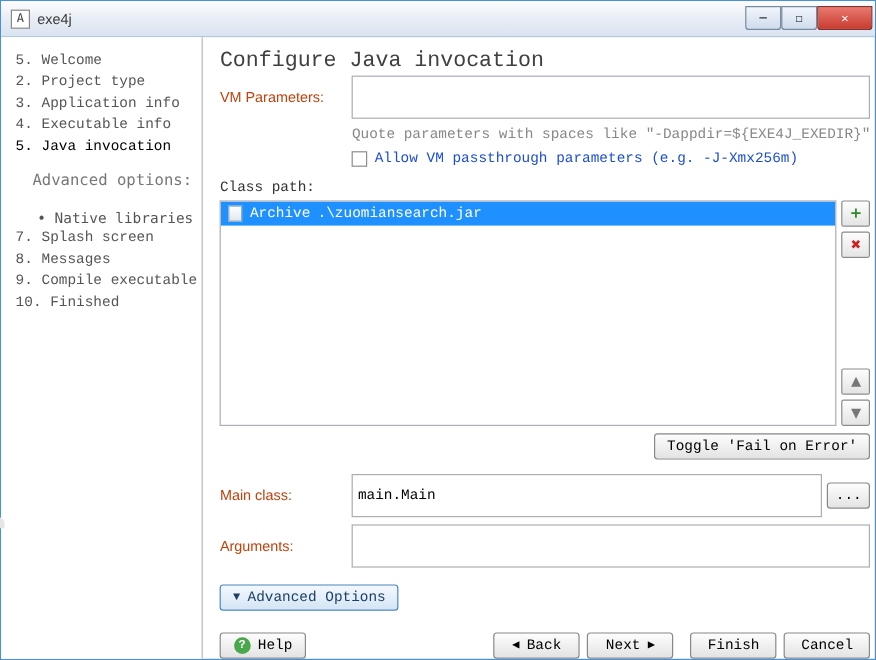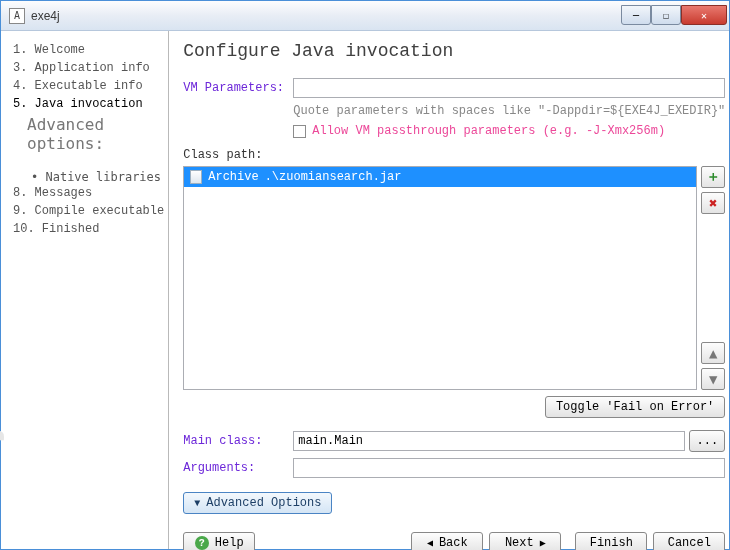--- a/index.html
+++ b/index.html
@@ -8,35 +8,35 @@
 .titlebar { height: 30px; background: linear-gradient(to bottom, #fdfdfe, #e8edf5, #d9e4f1); display: flex; align-items: center; padding: 0 2px 0 8px; border-bottom: 1px solid #b6c7dc; }
 .titlebar-icon { width: 16px; height: 16px; margin-right: 6px; border: 1px solid #888; display: inline-flex; align-items: center; justify-content: center; font-size: 10px; background: #fff; color: #444; }
 .titlebar-text { flex: 1; color: #3a3a3a; font-family: "Segoe UI", Tahoma, sans-serif; font-size: 12px; }
 .win-btns { display: flex; gap: 0; }
 .win-btn { width: 30px; height: 20px; border: 1px solid #7a8aa0; background: linear-gradient(#f2f6fb,#cfdced); font-size: 10px; display: flex; align-items: center; justify-content: center; border-radius: 0 0 3px 3px; margin-top:-1px; }
 .win-btn.close { background: linear-gradient(#e9796f,#c83b2f); color: #fff; border-color: #8a2f27; width: 46px; }
 .content { display: flex; height: calc(100% - 30px); }
 .sidebar { width: 196px; border-right: 1px solid #b9b9b9; padding: 10px 4px 10px 12px; position: relative; background: #fff; }
 .sidebar-item { padding: 2px 0; color: #555; font-family: "Courier New", monospace; white-space: nowrap; }
 .sidebar-item.current { font-weight: normal; color: #000; }
-.sidebar-sub { padding-left: 14px; color: #777; font-size: 16px; margin-top:2px;}
+.sidebar-sub { padding-left: 14px; color: #777; font-size: 13px; margin-top:12px;}
 .sidebar-sub2 { padding-left: 18px; color: #555; margin-top:17px;}
 .sidebar-sub2::before { content: "• "; }
 .brand { position: absolute; bottom: 8px; left: 4px; font-size: 42px; font-weight: bold; color: #e6e6e6; transform: rotate(-90deg); transform-origin: left bottom; letter-spacing: 2px; font-family: Arial, sans-serif; }
 .main { flex: 1; padding: 10px 14px 10px 14px; display: flex; flex-direction: column; }
-.heading { font-size: 18px; font-family: "Courier New", monospace; color: #404040; margin-bottom: 17px; }
+.heading { font-size: 18px; font-family: "Courier New", monospace; color: #404040; margin-bottom: 2px; }
 .row { display: flex; align-items: center; margin-bottom: 6px; }
-.row-label { width: 110px; font-family: Liberation Mono, monospace; color: #6d28d9; }
-.text-input { flex: 1; height: 20px; border: 1px solid #abadb3; padding: 1px 4px; font-family: "Courier New", monospace; font-size: 12px; }
+.row-label { width: 110px; font-family: Liberation Sans, sans-serif; color: #c2410c; }
+.text-input { flex: 1; height: 36px; border: 1px solid #abadb3; padding: 1px 4px; font-family: "Courier New", monospace; font-size: 12px; }
 .hint { margin-left: 110px; color: #888; font-family: "Courier New", monospace; font-size: 12px; margin-bottom: 6px; white-space: nowrap; }
-.chk-row { margin-left: 110px; display: flex; align-items: center; gap: 6px; margin-bottom: 10px; font-family: "Courier New", monospace; color: #ec4899; }
+.chk-row { margin-left: 110px; display: flex; align-items: center; gap: 6px; margin-bottom: 10px; font-family: "Courier New", monospace; color: #1d4ed8; }
 .chk { width: 13px; height: 13px; border: 1px solid #8c8c8c; background: #fff; }
 .cp-label { font-family: "Courier New", monospace; color: #333; margin-bottom: 4px; }
 .cp-area { display: flex; gap: 4px; }
-.cp-list { flex: 1; height: 224px; border: 1px solid #abadb3; background: #fff; overflow: hidden; }
+.cp-list { flex: 1; height: 188px; border: 1px solid #abadb3; background: #fff; overflow: hidden; }
 .cp-item { background: #1e90ff; color: #fff; padding: 3px 6px; font-family: "Courier New", monospace; display: flex; align-items: center; gap: 6px; }
 .cp-icon { width: 12px; height: 14px; background: linear-gradient(#fff,#dfe7ee); border: 1px solid #9db0c0; display: inline-block; }
 .cp-btns { display: flex; flex-direction: column; gap: 4px; }
 .icon-btn { width: 24px; height: 22px; border: 1px solid #8a8a8a; background: linear-gradient(#fdfdfd,#e4e4e4); border-radius: 2px; display: flex; align-items: center; justify-content: center; font-size: 14px; }
 .icon-btn.add { color: #2b8a2b; font-weight: bold; }
 .icon-btn.del { color: #c22; font-weight: bold; }
 .icon-btn.arrow { color: #777; }
 .spacer { flex: 1; }
 .tfe-row { display: flex; justify-content: flex-end; margin: 6px 0 12px 0; }
 .std-btn { height: 22px; border: 1px solid #888; background: linear-gradient(#fdfdfd,#e3e3e3); border-radius: 3px; font-family: "Courier New", monospace; font-size: 12px; padding: 0 10px; display: inline-flex; align-items: center; gap: 6px; }
@@ -59,26 +59,28 @@
     <span class="titlebar-icon">A</span>
     <span class="titlebar-text">exe4j</span>
     <div class="win-btns">
       <div class="win-btn">─</div>
       <div class="win-btn">☐</div>
       <div class="win-btn close">✕</div>
     </div>
   </div>
   <div class="content">
     <div class="sidebar">
-      <div class="sidebar-item">1. Welcome</div>
+      <div class="sidebar-item">5. Welcome</div>
+      <div class="sidebar-item">2. Project type</div>
       <div class="sidebar-item">3. Application info</div>
       <div class="sidebar-item">4. Executable info</div>
       <div class="sidebar-item current">5. Java invocation</div>
       <div class="sidebar-sub">Advanced options:</div>
       <div class="sidebar-sub2">Native libraries</div>
+      <div class="sidebar-item">7. Splash screen</div>
       <div class="sidebar-item">8. Messages</div>
       <div class="sidebar-item">9. Compile executable</div>
       <div class="sidebar-item">10. Finished</div>
       <div class="brand">exe4j</div>
     </div>
 
     <div class="main">
       <div class="heading">Configure Java invocation</div>
 
       <div class="row">

